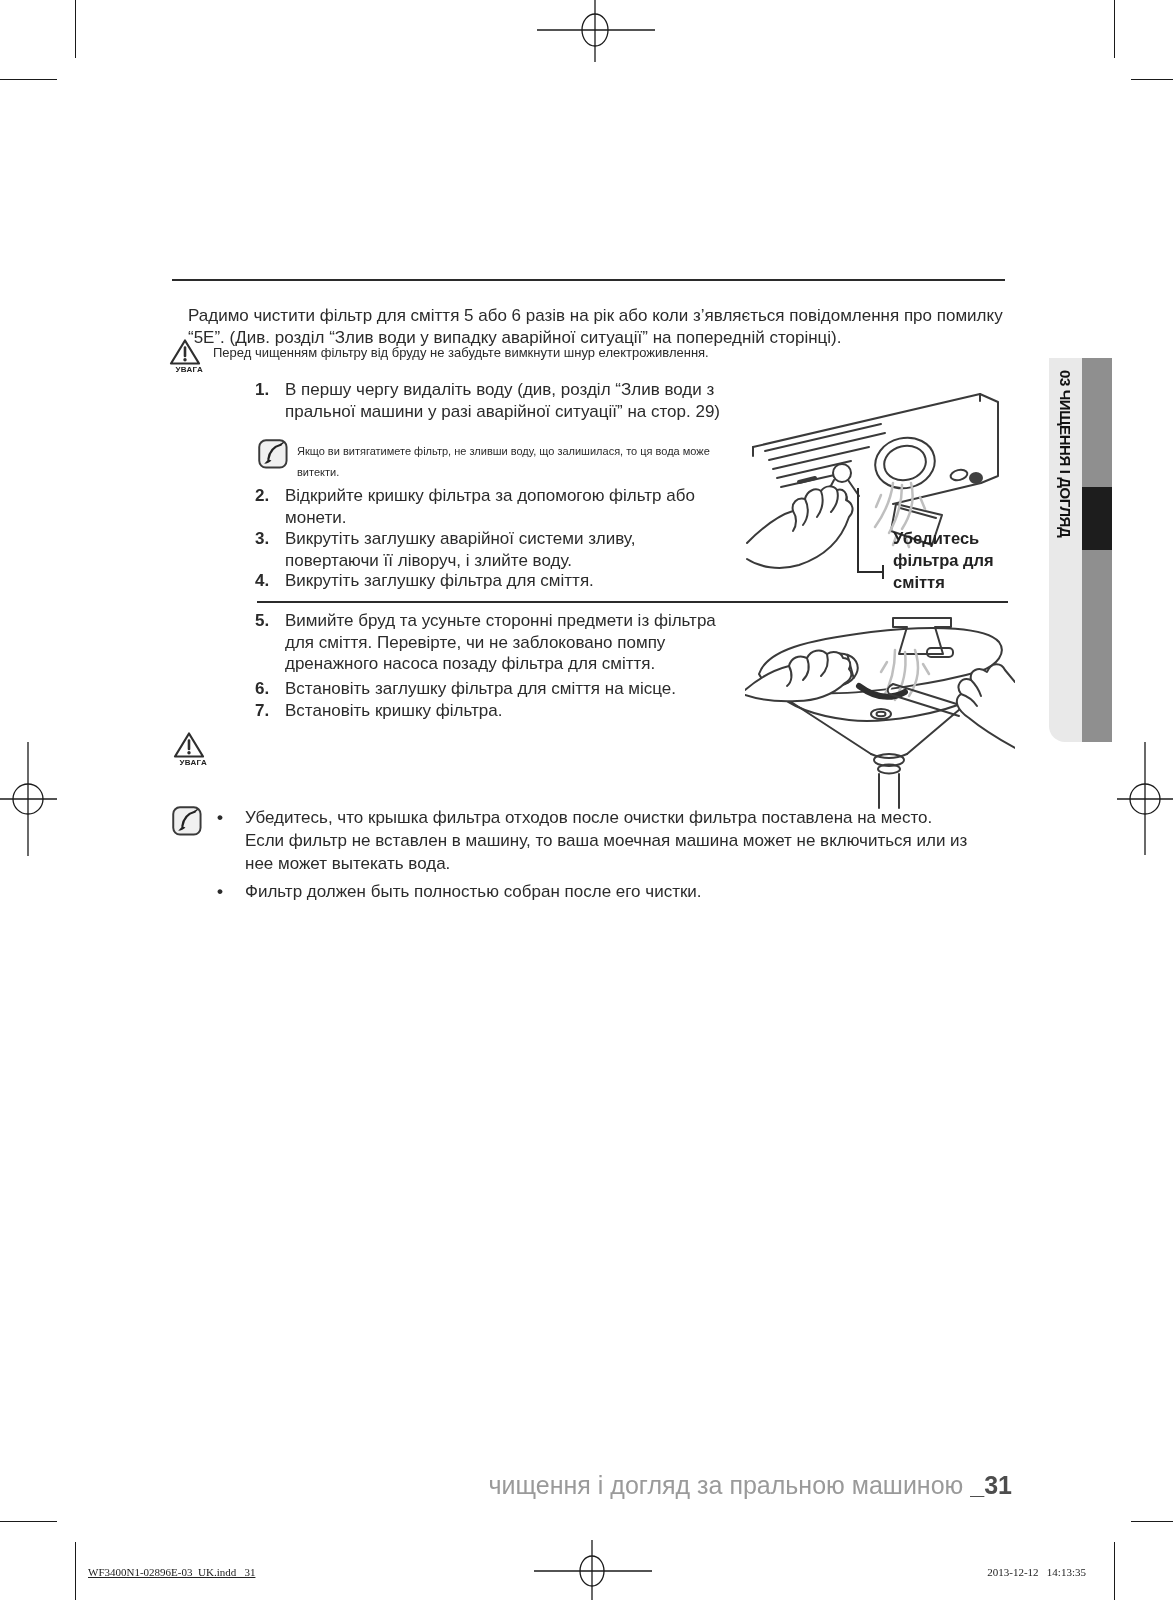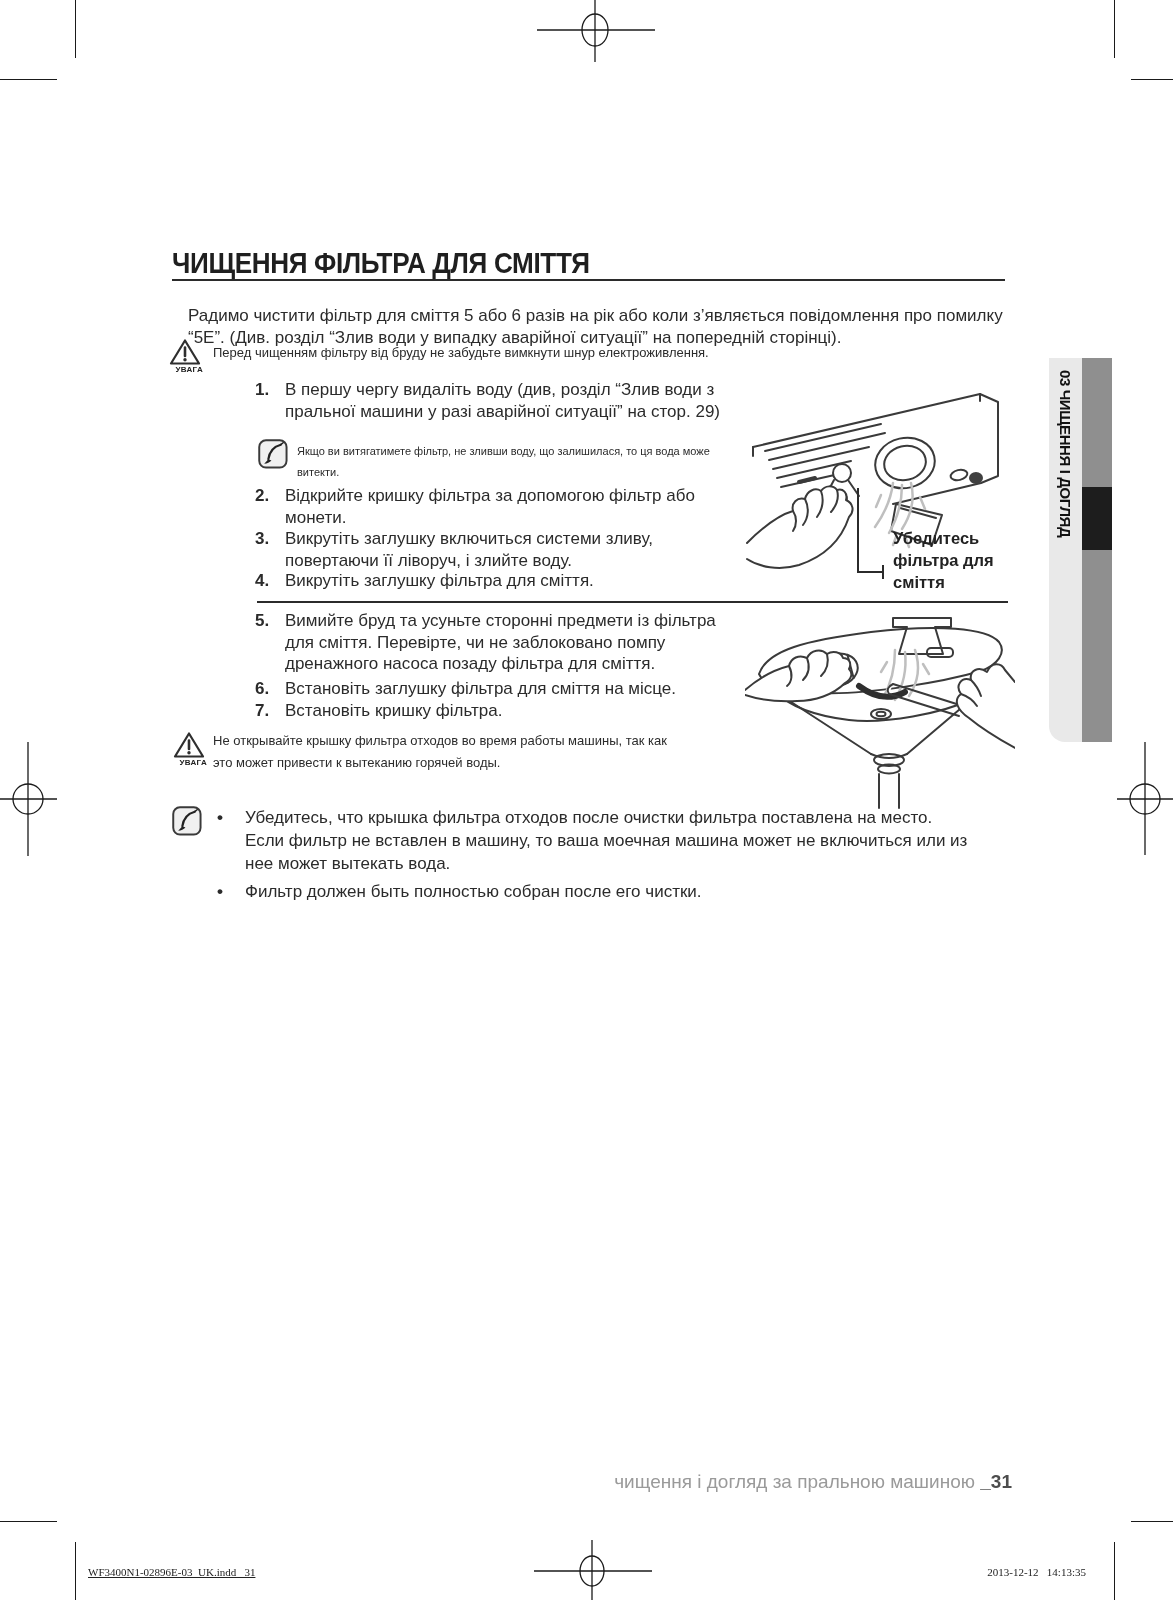--- a/index.html
+++ b/index.html
@@ -32,21 +32,21 @@
   .fig-caption{position:absolute;left:893px;top:527px;width:106px;font-size:16.5px;
                font-weight:700;line-height:22px;color:#222;}
   
   .tab-light{position:absolute;left:1049px;top:358px;width:33px;height:384px;
              background:#e9e9e9;border-radius:0 0 0 16px;}
   .tab-stripe{position:absolute;left:1082px;top:358px;width:30px;height:384px;background:#8f8f8f;}
   .tab-block{position:absolute;left:1082px;top:487px;width:30px;height:63px;background:#1d1d1d;}
   .tab-label{position:absolute;left:1049px;top:370px;width:33px;writing-mode:vertical-rl;
              line-height:33px;font-size:15px;font-weight:700;letter-spacing:-0.4px;color:#111;}
   
-  .footer{position:absolute;right:161px;top:1471px;font-size:19px;white-space:nowrap;}
+  .footer{position:absolute;right:161px;top:1471px;font-size:25px;white-space:nowrap;}
   .footer .gray{color:#9a9a9a;}
   .footer .pg{color:#4d4d4d;font-weight:700;}
   
   .printline{position:absolute;top:1566px;font-size:11px;color:#222;
              font-family:"Liberation Serif", serif;white-space:pre;}
   svg{display:block;}
   .lineart{stroke:#3a3a3a;stroke-width:2;fill:none;stroke-linecap:round;stroke-linejoin:round;}
   .spray{stroke:#bfbfbf;stroke-width:2.5;fill:none;stroke-linecap:round;}
 </style>
 </head>
@@ -77,23 +77,20 @@
     <line x1="0" y1="57" x2="57" y2="57" stroke="#1a1a1a" stroke-width="1.3"></line>
     <line x1="28" y1="0" x2="28" y2="114" stroke="#1a1a1a" stroke-width="1.3"></line>
     <circle cx="28" cy="57" r="15" fill="none" stroke="#1a1a1a" stroke-width="1.3"></circle>
   </svg>
   <svg class="abs" style="left:1113px;top:742px;" width="60" height="114" viewBox="0 0 60 114">
     <line x1="4" y1="57" x2="60" y2="57" stroke="#1a1a1a" stroke-width="1.3"></line>
     <line x1="32" y1="0" x2="32" y2="113" stroke="#1a1a1a" stroke-width="1.3"></line>
     <circle cx="32" cy="57" r="15" fill="none" stroke="#1a1a1a" stroke-width="1.3"></circle>
   </svg>
 
-  <div class="title-wrap">
-    <span class="title-text">ЧИЩЕННЯ ФІЛЬТРА ДЛЯ СМІТТЯ</span>
-  </div>
   <div class="title-rule"></div>
 
   <p class="intro" style="margin:16px;">Радимо чистити фільтр для сміття 5 або 6 разів на рік або коли з’являється повідомлення про помилку “5E”. (Див. розділ “Злив води у випадку аварійної ситуації” на попередній сторінці).</p>
 
   <div class="warn-icon" style="left:169px;top:338px;">
     <svg width="32" height="28" viewBox="0 0 32 28">
       <polygon points="16,2.5 30,25.5 2,25.5" fill="#ffffff" stroke="#2f2f2f" stroke-width="2.2" stroke-linejoin="round"></polygon>
       <line x1="16" y1="9.5" x2="16" y2="18" stroke="#2f2f2f" stroke-width="2.6" stroke-linecap="round"></line>
       <circle cx="16" cy="21.8" r="1.7" fill="#2f2f2f"></circle>
     </svg>
@@ -115,21 +112,21 @@
     </svg>
   </div>
   <div class="note-text" style="left:297px;top:441px;width:430px;">Якщо ви витягатимете фільтр, не зливши воду, що залишилася, то ця вода може витекти.</div>
 
   <div class="step" style="left:255px;top:485px;">
     <span class="num">2.</span>
     <span class="txt">Відкрийте кришку фільтра за допомогою фільтр або монети.</span>
   </div>
   <div class="step" style="left:255px;top:528px;">
     <span class="num">3.</span>
-    <span class="txt">Викрутіть заглушку включиться системи зливу, повертаючи її ліворуч, і злийте воду.</span>
+    <span class="txt">Викрутіть заглушку аварійної системи зливу, повертаючи її ліворуч, і злийте воду.</span>
   </div>
   <div class="step" style="left:255px;top:570px;">
     <span class="num">4.</span>
     <span class="txt">Викрутіть заглушку фільтра для сміття.</span>
   </div>
 
   <div class="divider"></div>
 
   <div class="step" style="left:255px;top:610px;">
     <span class="num">5.</span>
@@ -244,21 +241,20 @@
   </svg>
 
   <div class="warn-icon" style="left:173px;top:731px;">
     <svg width="32" height="28" viewBox="0 0 32 28">
       <polygon points="16,2.5 30,25.5 2,25.5" fill="#ffffff" stroke="#2f2f2f" stroke-width="2.2" stroke-linejoin="round"></polygon>
       <line x1="16" y1="9.5" x2="16" y2="18" stroke="#2f2f2f" stroke-width="2.6" stroke-linecap="round"></line>
       <circle cx="16" cy="21.8" r="1.7" fill="#2f2f2f"></circle>
     </svg>
     <span class="warn-label">УВАГА</span>
   </div>
-  <div class="warn-text" style="left:213px;top:730px;width:470px;">Не открывайте крышку фильтра отходов во время работы машины, так как это может привести к вытеканию горячей воды.</div>
 
   <div class="note-icon" style="left:172px;top:806px;">
     <svg width="30" height="30" viewBox="0 0 29 29">
       <rect x="1.2" y="1.2" width="26.4" height="26.4" rx="6.5" fill="#f0f0f0" stroke="#3a3a3a" stroke-width="1.9"></rect>
       <path d="M22,5.5 C14.5,7.5 11,12.5 10,19.5" stroke="#222" stroke-width="2.1" fill="none" stroke-linecap="round"></path>
       <path d="M10,19.5 L6,24 C9,23.8 11.3,22.6 13,20.8 Z" fill="#222"></path>
       <path d="M22,5.5 L24.3,3.6" stroke="#222" stroke-width="1.5" stroke-linecap="round"></path>
     </svg>
   </div>
   <div class="bullet-row" style="left:217px;top:806px;">

